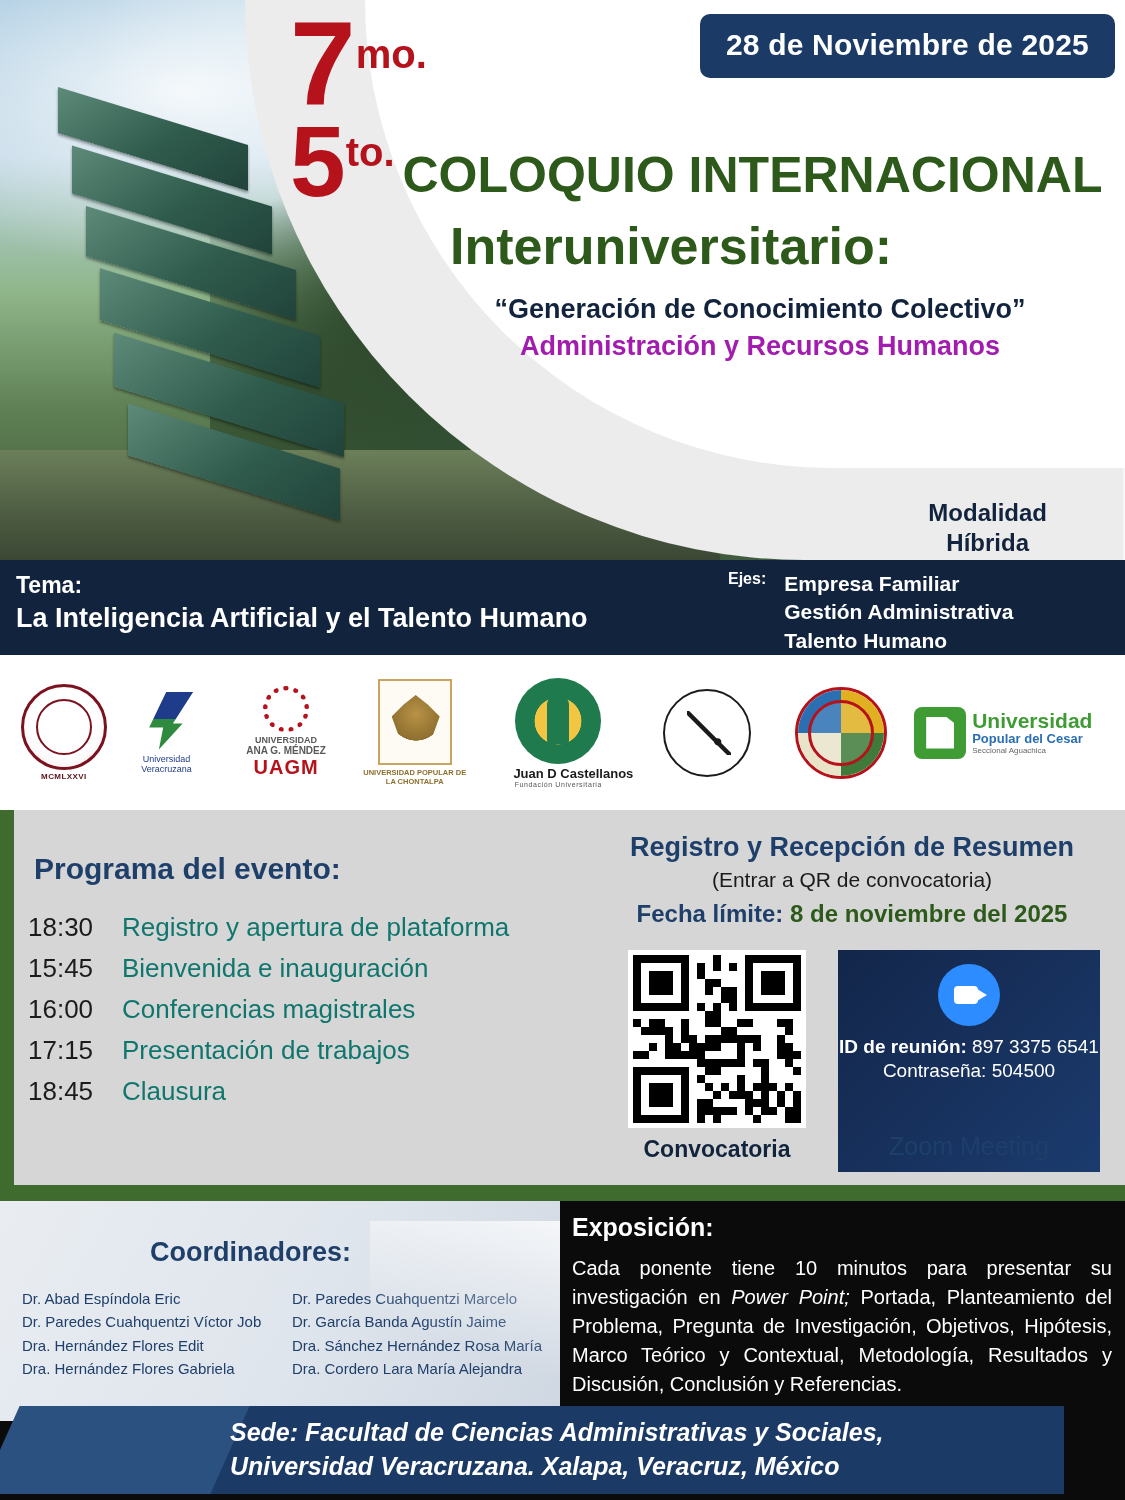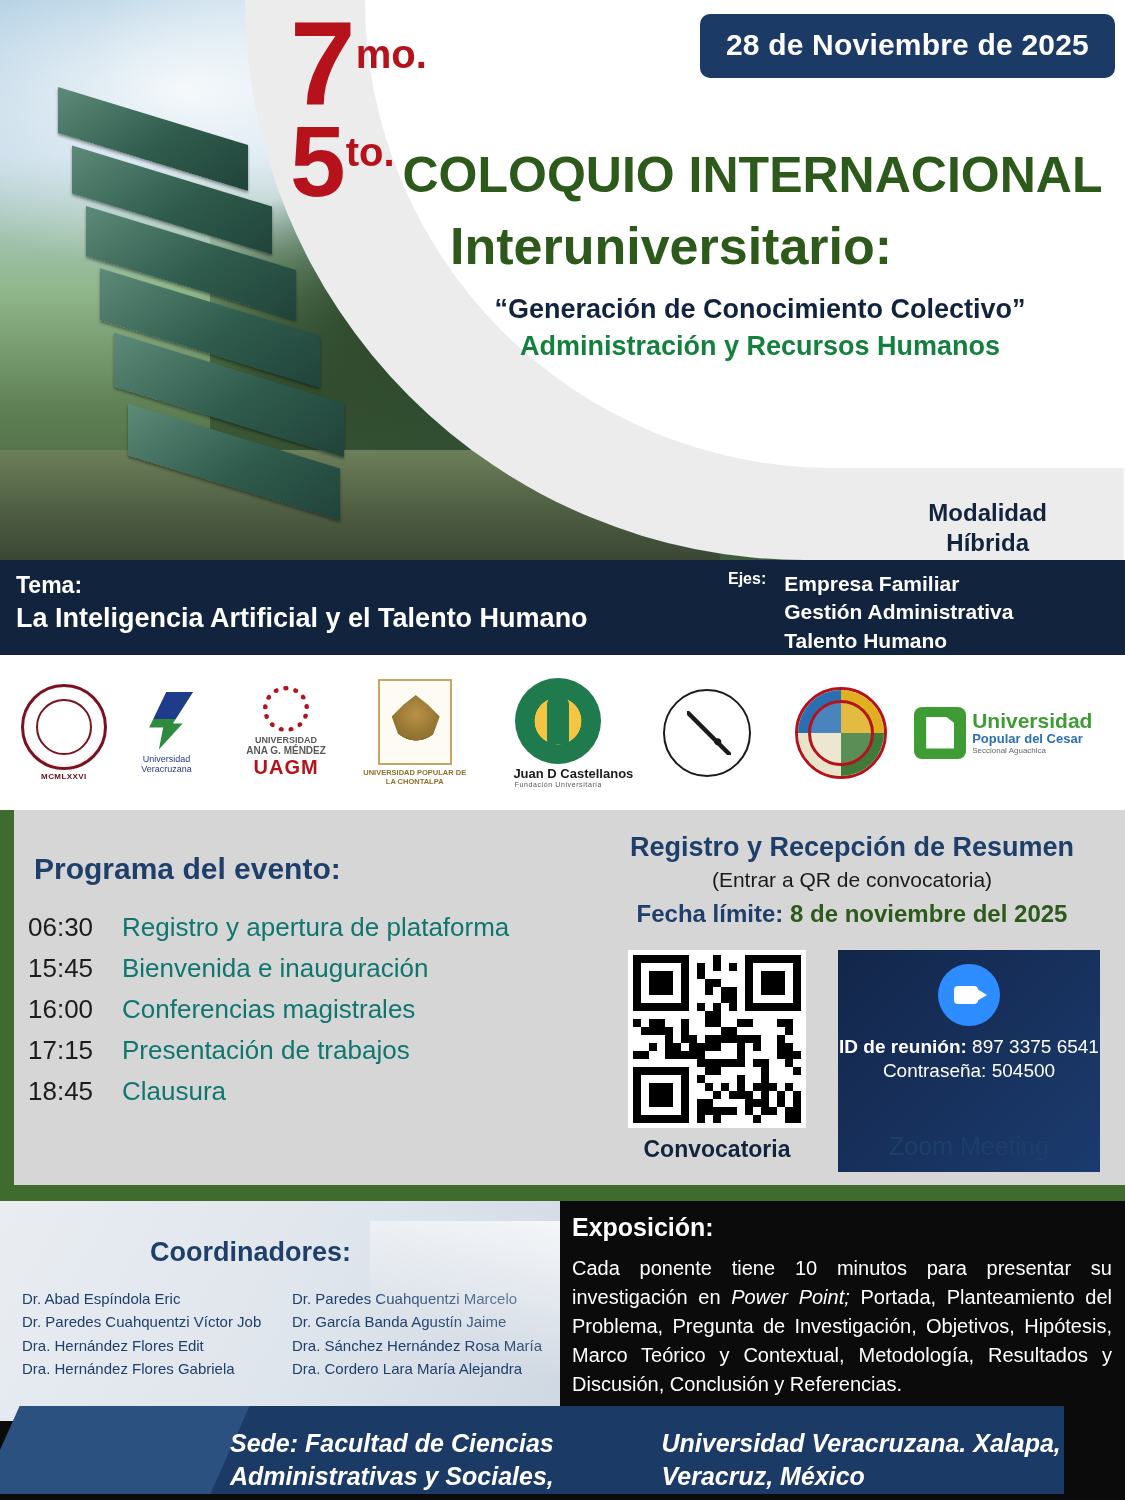--- a/index.html
+++ b/index.html
@@ -92,21 +92,21 @@
   }
   .big-green-2 { margin-top: 34px; font-size: 50px; }
   .inter {
     color: #2d5a1b; font-size: 52px; font-weight: 600; margin-left: 160px; margin-top: 10px;
   }
   .sub1 {
     color: #12243d; font-weight: bold; font-size: 27px; text-align: center;
     margin-top: 18px; margin-left: 120px;
   }
   .sub2 {
-    color: #15803d; font-weight: bold; font-size: 27px; text-align: center;
+    color: #a21caf; font-weight: bold; font-size: 27px; text-align: center;
     margin-top: 6px; margin-left: 120px;
   }
   .modalidad {
     position: absolute; right: 78px; top: 498px;
     text-align: center; color: #12243d; font-weight: bold; font-size: 24px; line-height: 1.25;
   }
 
   
   .tema-bar {
     position: absolute; top: 560px; left: 0; width: 1125px; height: 95px;
@@ -310,23 +310,22 @@
   .expo {
     position: absolute; left: 572px; top: 12px; width: 540px; color: #ffffff;
   }
   .expo-title { font-size: 25px; font-weight: bold; margin-bottom: 12px; }
   .expo-text { font-size: 20px; line-height: 1.45; text-align: justify; }
   .expo-text i { font-style: italic; }
 
   .sede-band {
     position: absolute; left: 54px; top: 205px; width: 1010px; height: 88px;
     background: #1b3a66; color: #ffffff;
-    display: flex; flex-direction: row; justify-content: center;
+    display: flex; flex-direction: column; justify-content: center;
     padding-left: 176px;
-    align-items: flex-end;
   }
   .sede-band::before {
     content: ""; position: absolute; left: -54px; top: 0; width: 230px; height: 88px;
     background: #2b5180; transform: skewX(-24deg);
   }
   .sede-line { position: relative; font-size: 25px; font-weight: bold; font-style: italic; line-height: 1.35; }
 </style>
 </head>
 <body>
 
@@ -438,21 +437,21 @@
     </div>
   </div>
 
   <div class="mid">
     <div class="mid-left-band"></div>
 
     <div class="programa-title">Programa del evento:</div>
 
     <div class="sched">
       <div class="sched-row">
-        <span class="sched-time">06:30</span>
+        <span class="sched-time">18:30</span>
         <span class="sched-text">Registro y apertura de plataforma</span>
       </div>
       <div class="sched-row">
         <span class="sched-time">15:45</span>
         <span class="sched-text">Bienvenida e inauguración</span>
       </div>
       <div class="sched-row">
         <span class="sched-time">16:00</span>
         <span class="sched-text">Conferencias magistrales</span>
       </div>

